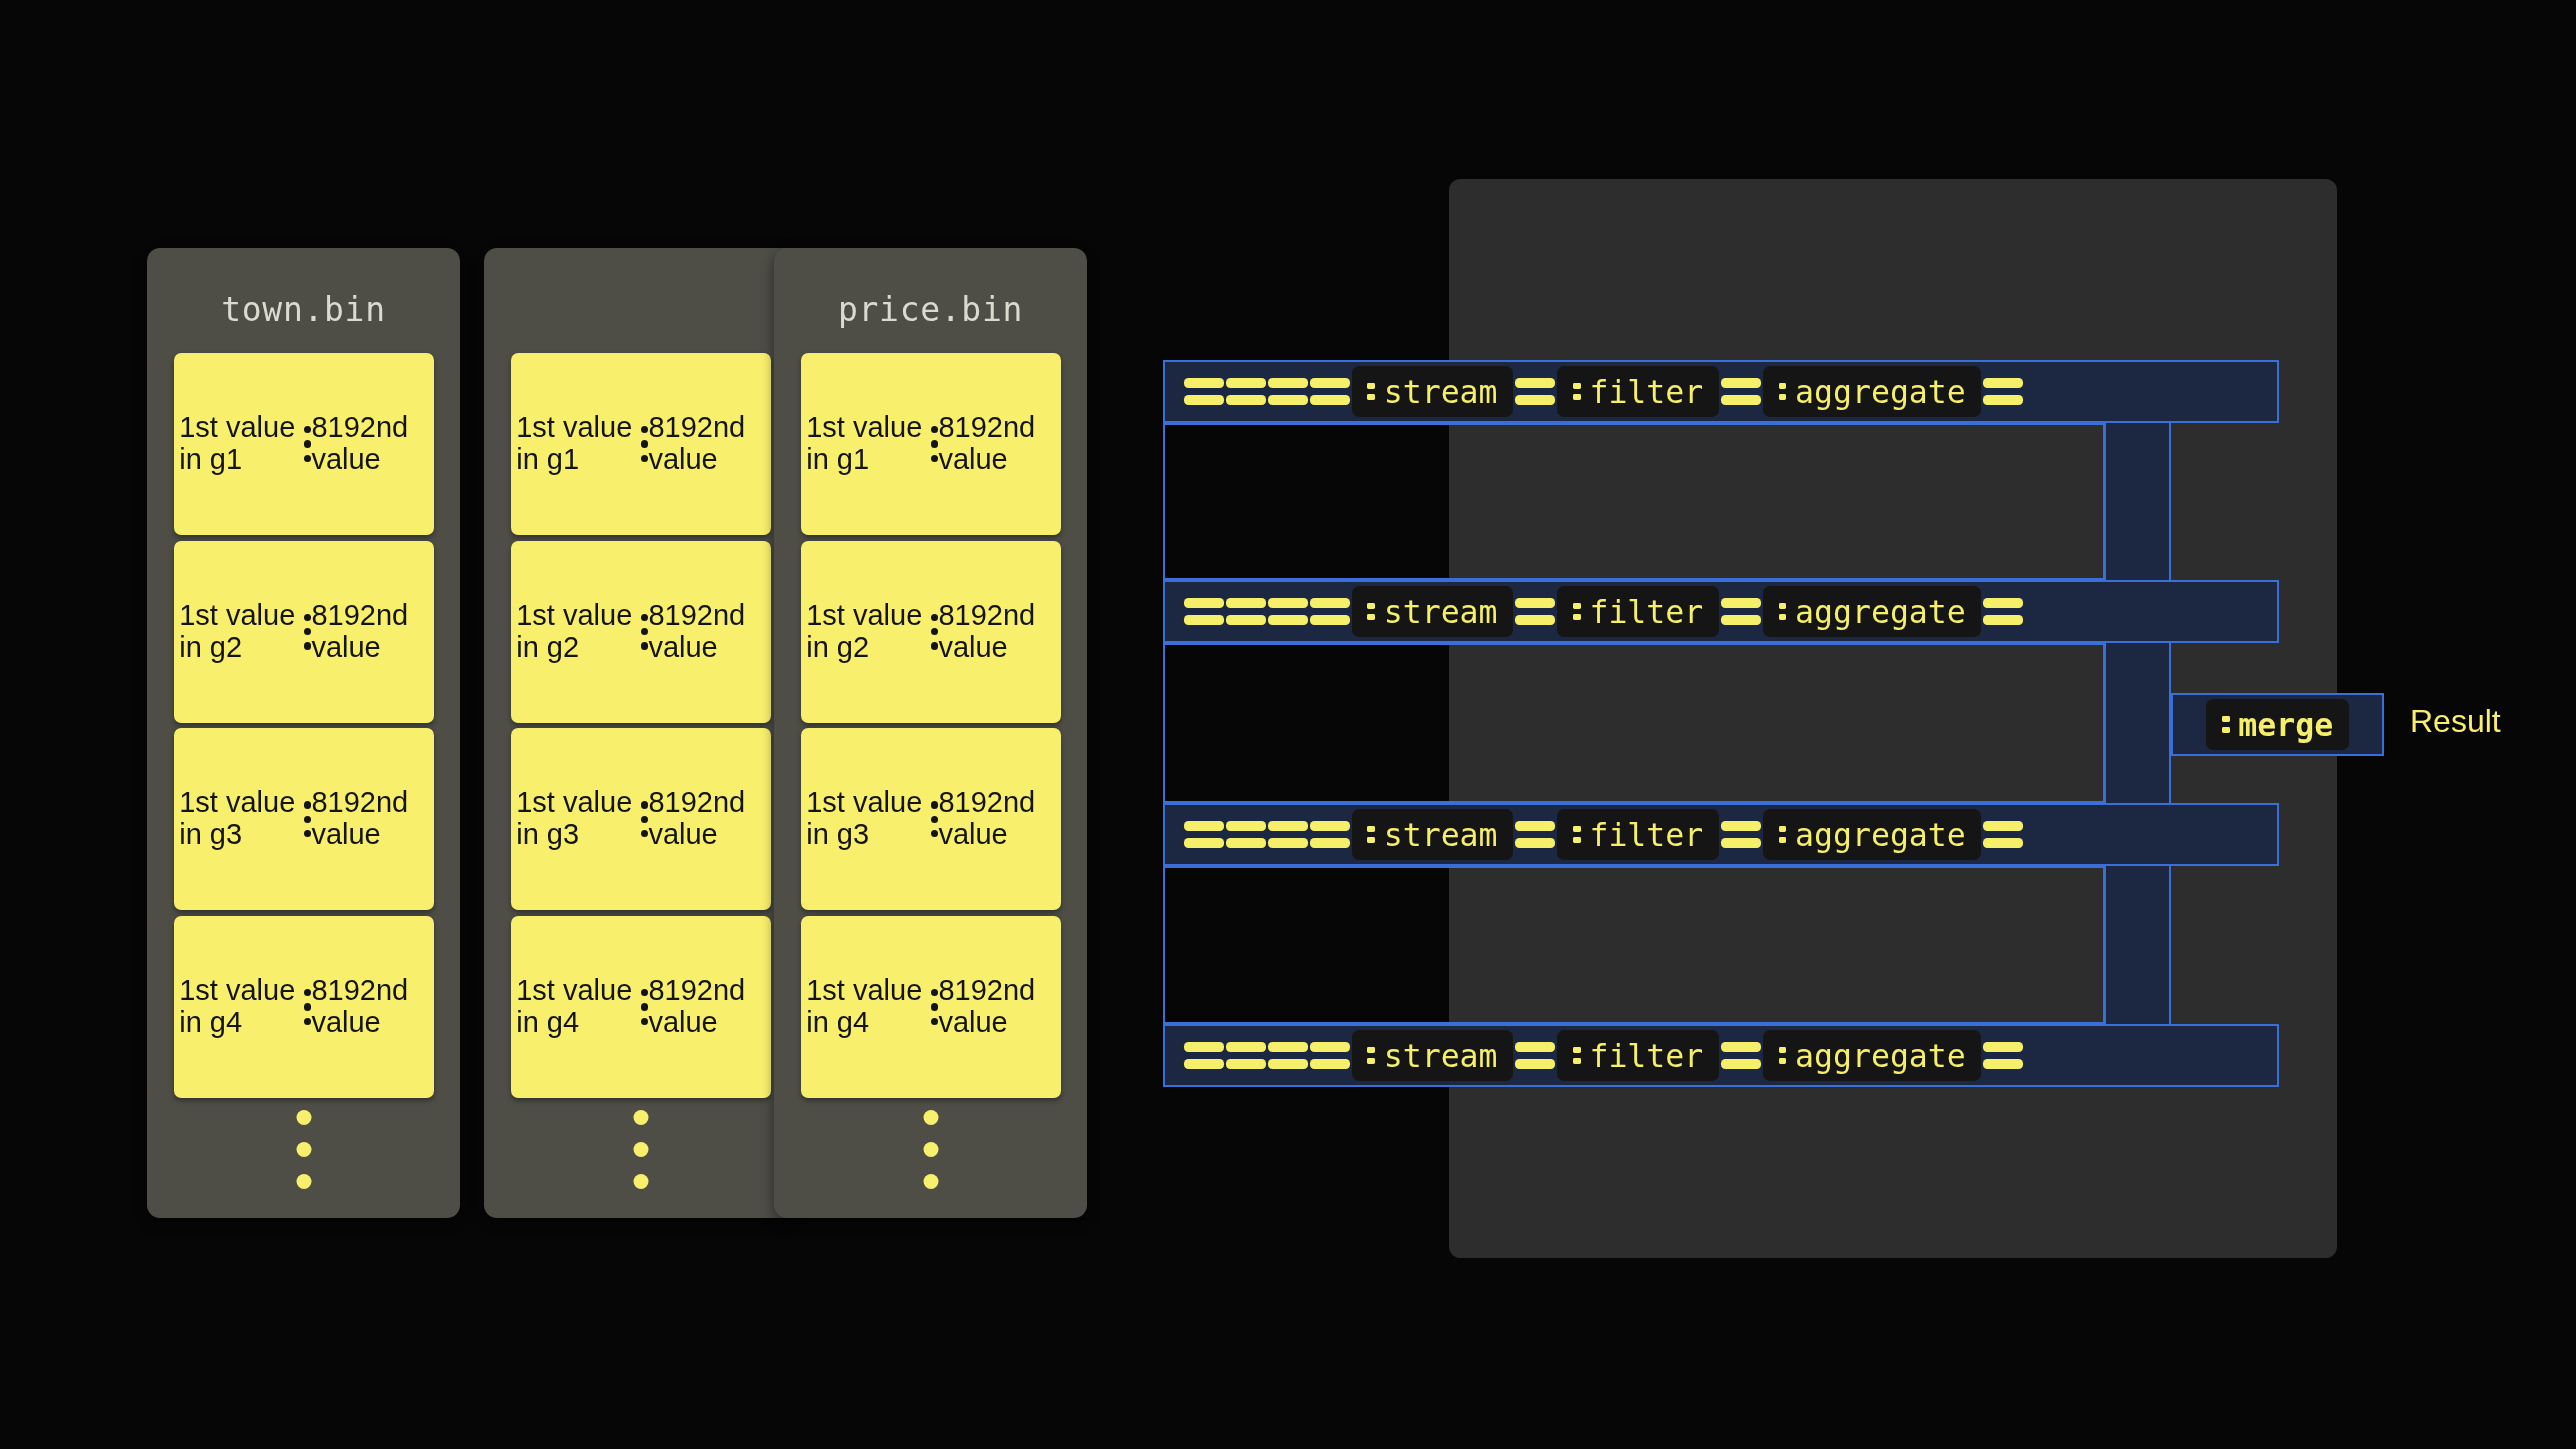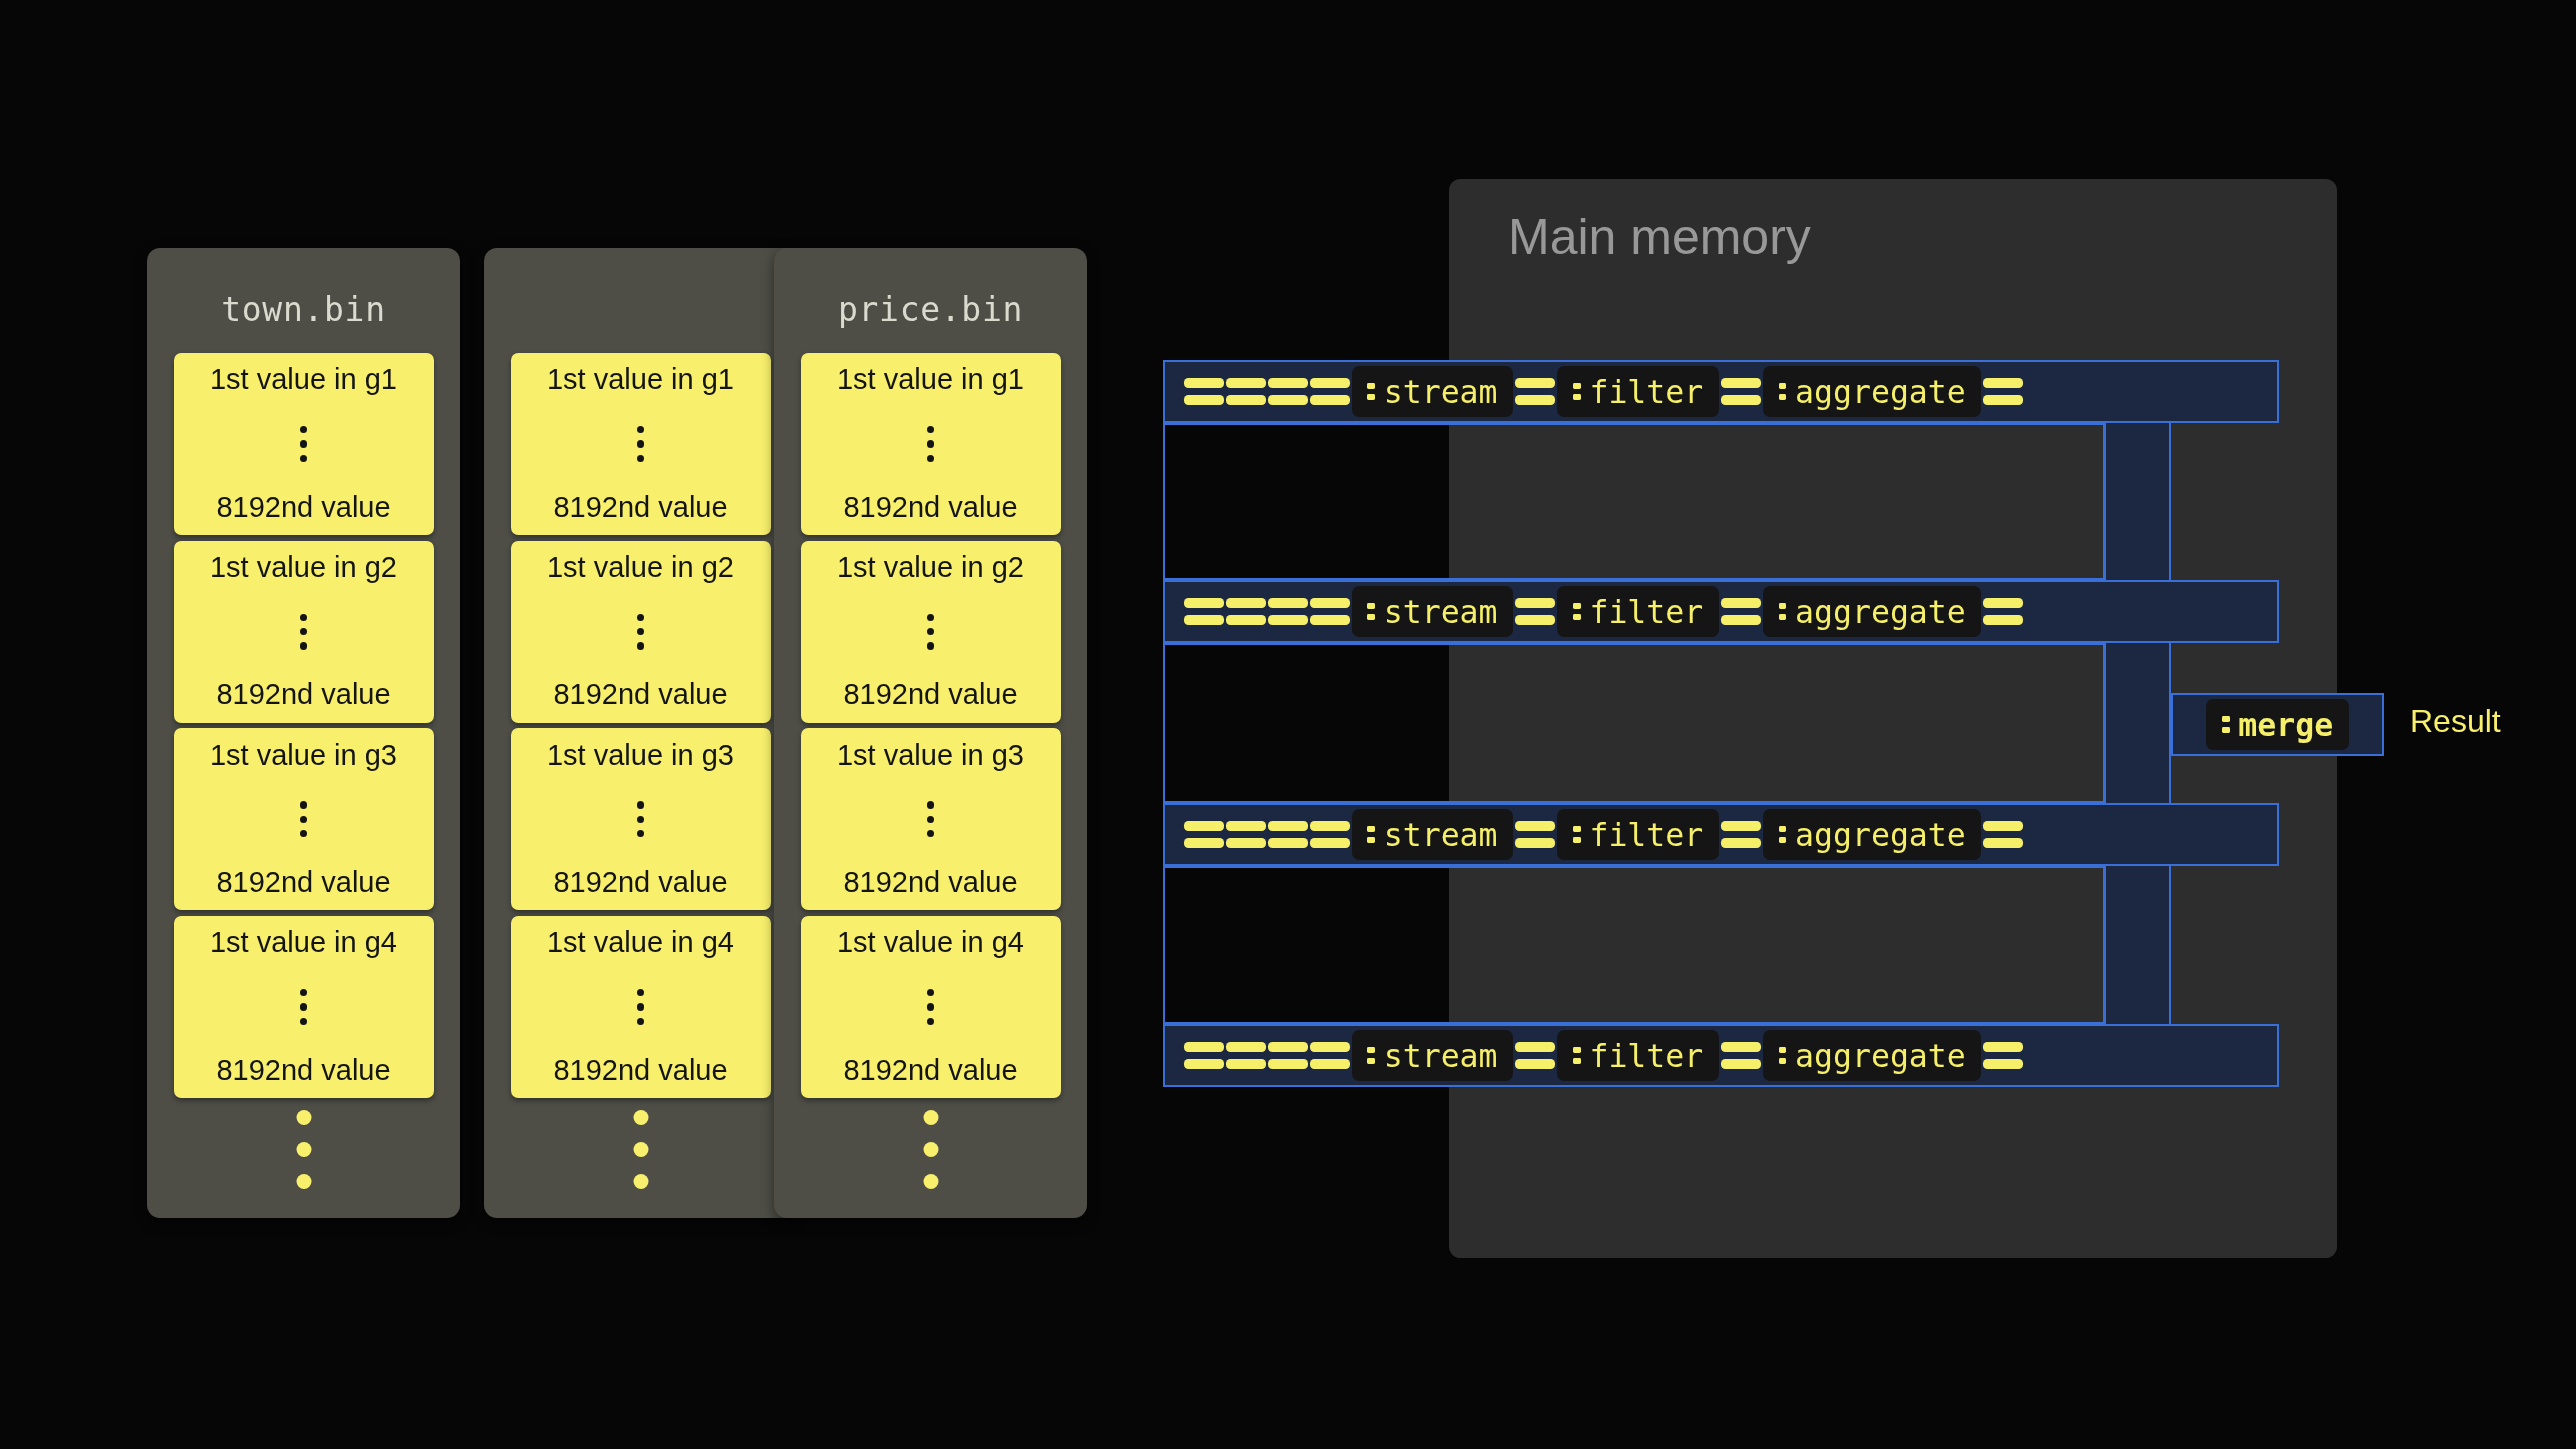--- a/index.html
+++ b/index.html
@@ -20,21 +20,21 @@
     text-align:center; padding-top:42px;
     font-family:"DejaVu Sans Mono", monospace;
     font-size:33px; color:#dadacf; letter-spacing:0.7px;
   }
   .vstack {
     position:absolute; left:26.5px; right:26.5px; top:105px;
     display:flex; flex-direction:column; gap:5.7px;
   }
   .vbox {
     height:182px; background:#f8f06c; border-radius:7.2px;
-    display:flex; flex-direction:column; align-items:center;
+    display:flex; flex-direction:row; align-items:center;
     justify-content:space-between; padding:11.4px 5.7px;
     color:#141414; box-shadow:0 2.9px 5.7px rgba(0,0,0,.35);
   }
   .vtop,.vbot { font-size:29px; line-height:1.1; }
   .vdots { display:flex; flex-direction:column; gap:7.2px; }
   .vdots i { display:block; width:7.2px; height:7.2px; border-radius:50%; background:#141414; }
   .card-dots {
     position:absolute; left:50%; transform:translateX(-50%); top:862px;
     display:flex; flex-direction:column; gap:17px;
   }
@@ -86,21 +86,20 @@
     position:absolute; left:2410px; top:703px;
     font-size:32px; color:#f8f06c;
   }
 </style>
 </head>
 <body>
 
 <div class="canvas">
 
   <div class="memory-panel"></div>
-  <div class="memory-title">Main memory</div>
 
   <div class="file-card" style="left:147px">
     <div class="file-title">town.bin</div>
     <div class="vstack">
       <div class="vbox">
         <div class="vtop">1st value in g1</div>
         <div class="vdots">
             <i></i>
             <i></i>
             <i></i>

